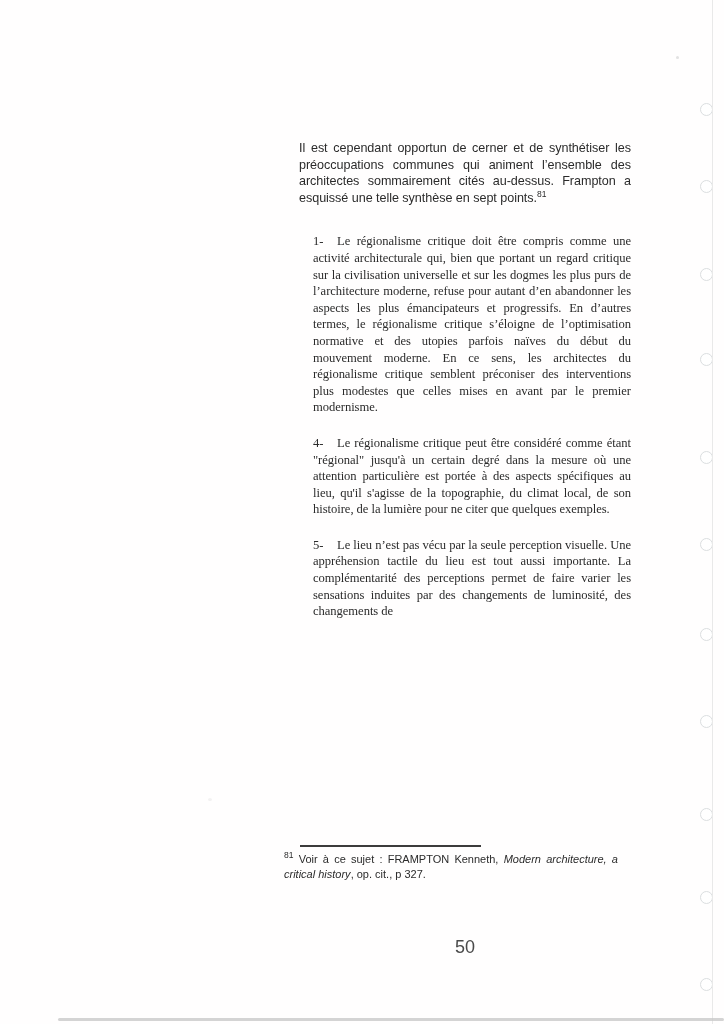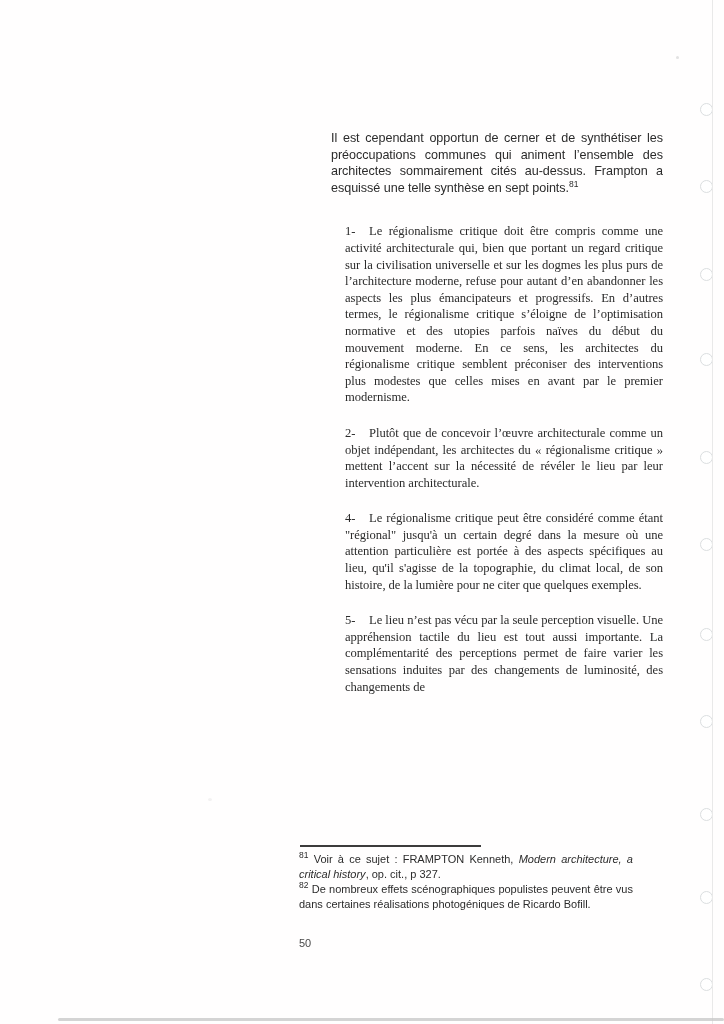--- a/index.html
+++ b/index.html
@@ -5,44 +5,43 @@
   html,body{margin:0;padding:0;}
   body{
     width:724px;height:1024px;position:relative;overflow:hidden;
     background:#ffffff;
     font-family:"Liberation Sans","DejaVu Sans",sans-serif;
     color:#2b2b2b;
   }
   .page{position:absolute;inset:0;background:#fffefe;}
   
   .text-col{
-    position:absolute;left:299px;top:130px;width:332px;
+    position:absolute;left:299px;top:140px;width:332px;
     font-size:12.6px;line-height:16.6px;
     text-align:justify;
     letter-spacing:-0.05px;
-    margin-left:32px;
   }
   .intro{margin:0 0 27px 0;}
   .item{margin:0 0 19px 14px;font-family:Liberation Serif, serif;}
   .item .num{display:inline-block;width:24px;}
   sup{font-size:8.5px;line-height:0;vertical-align:super;}
   
   .fn-rule{
     position:absolute;left:300px;top:845px;width:181px;height:0;
     border-top:2px solid #3c3c3c;
   }
   .footnotes{
-    position:absolute;left:299px;top:852px;width:334px;
+    position:absolute;left:284px;top:852px;width:334px;
     font-size:11px;line-height:15px;text-align:justify;
   }
   .footnotes p{margin:0;}
   .footnotes i{font-style:italic;}
   .page-num{
     position:absolute;left:299px;top:937px;width:332px;
-    font-size:11px;color:#4a4a4a;
+    text-align:center;font-size:18px;color:#4a4a4a;
   }
   
   .hole{
     position:absolute;left:700px;width:13px;height:13px;
     border:1.5px solid #dbdee0;border-radius:50%;
     background:#ffffff;box-sizing:border-box;
   }
   .page-edge{
     position:absolute;left:712px;top:0;width:1px;height:1024px;
     background:#e9e9e9;
@@ -59,34 +58,32 @@
 <body>
 
 <div class="page">
 
   <div class="text-col">
 
     <p class="intro"><span>Il est cependant opportun de cerner et de synthétiser les préoccupations communes qui animent l’ensemble des architectes sommairement cités au-dessus. Frampton a esquissé une telle synthèse en sept points.</span><sup>81</sup></p>
 
     <p class="item"><span class="num">1-</span><span>Le régionalisme critique doit être compris comme une activité architecturale qui, bien que portant un regard critique sur la civilisation universelle et sur les dogmes les plus purs de l’architecture moderne, refuse pour autant d’en abandonner les aspects les plus émancipateurs et progressifs. En d’autres termes, le régionalisme critique s’éloigne de l’optimisation normative et des utopies parfois naïves du début du mouvement moderne. En ce sens, les architectes du régionalisme critique semblent préconiser des interventions plus modestes que celles mises en avant par le premier modernisme.</span></p>
 
-    <p class="item"><span class="num">2-</span><span>Plutôt que de concevoir l’œuvre architecturale comme un objet indépendant, les architectes du « régionalisme critique » mettent l’accent sur la nécessité de révéler le lieu par leur intervention architecturale.</span></p>
 
 
     <p class="item"><span class="num">4-</span><span>Le régionalisme critique peut être considéré comme étant "régional" jusqu'à un certain degré dans la mesure où une attention particulière est portée à des aspects spécifiques au lieu, qu'il s'agisse de la topographie, du climat local, de son histoire, de la lumière pour ne citer que quelques exemples.</span></p>
 
     <p class="item"><span class="num">5-</span><span>Le lieu n’est pas vécu par la seule perception visuelle. Une appréhension tactile du lieu est tout aussi importante. La complémentarité des perceptions permet de faire varier les sensations induites par des changements de luminosité, des changements de</span></p>
 
   </div>
 
   <div class="fn-rule"></div>
 
   <div class="footnotes">
     <p><sup>81</sup><span> Voir à ce sujet : FRAMPTON Kenneth, </span><i>Modern architecture, a critical history</i><span>, op. cit., p 327.</span></p>
-    <p><sup>82</sup><span> De nombreux effets scénographiques populistes peuvent être vus dans certaines réalisations photogéniques de Ricardo Bofill.</span></p>
   </div>
 
   <div class="page-num">50</div>
 
   <div class="hole" style="top:103px"></div>
   <div class="hole" style="top:180px"></div>
   <div class="hole" style="top:268px"></div>
   <div class="hole" style="top:353px"></div>
   <div class="hole" style="top:451px"></div>
   <div class="hole" style="top:538px"></div>

